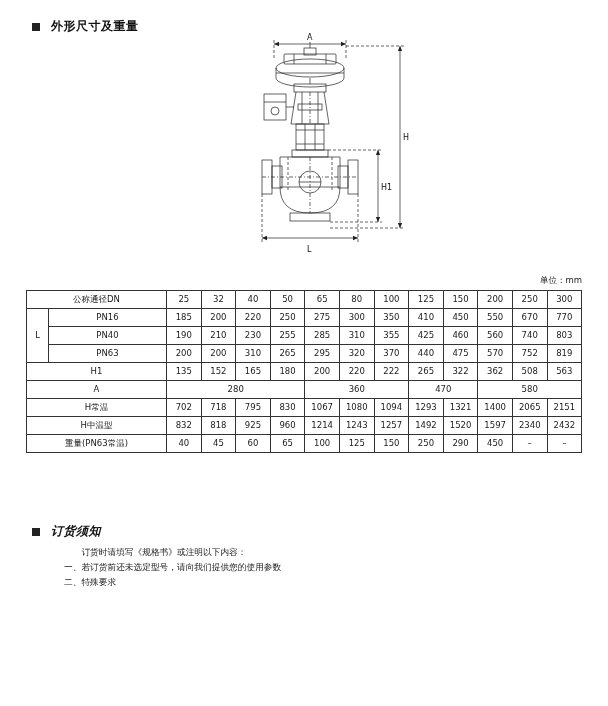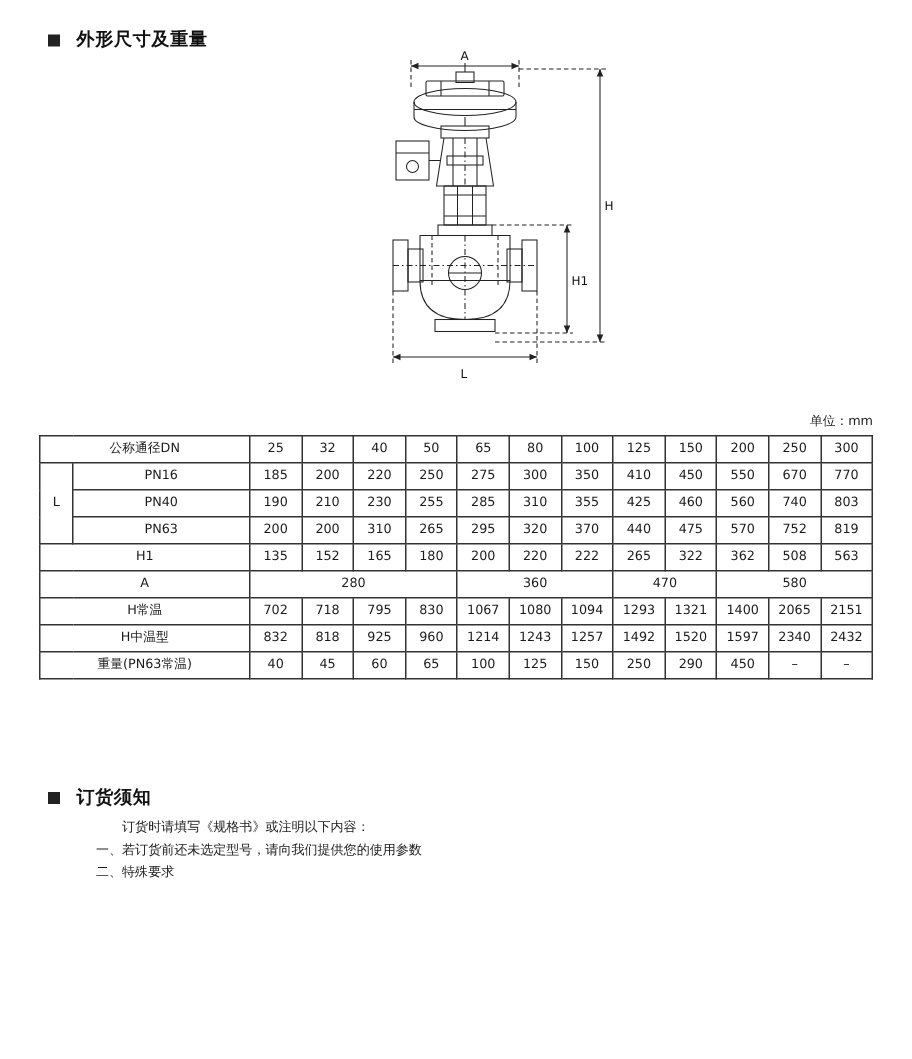--- a/index.html
+++ b/index.html
@@ -32,21 +32,21 @@
     color: #111;
     letter-spacing: 0.5px;
   }
   .sq {
     width: 8px;
     height: 8px;
     background: #222;
     display: inline-block;
   }
   #heading1 { position: absolute; left: 32px; top: 18px; }
-  #heading2 { position: absolute; left: 32px; top: 523px; }
+  #heading2 { position: absolute; left: 32px; top: 523px; font-style: italic; }
 
   
   .drawing {
     position: absolute;
     left: 250px;
     top: 32px;
     width: 170px;
     height: 240px;
   }
   .drawing svg { display: block; }

